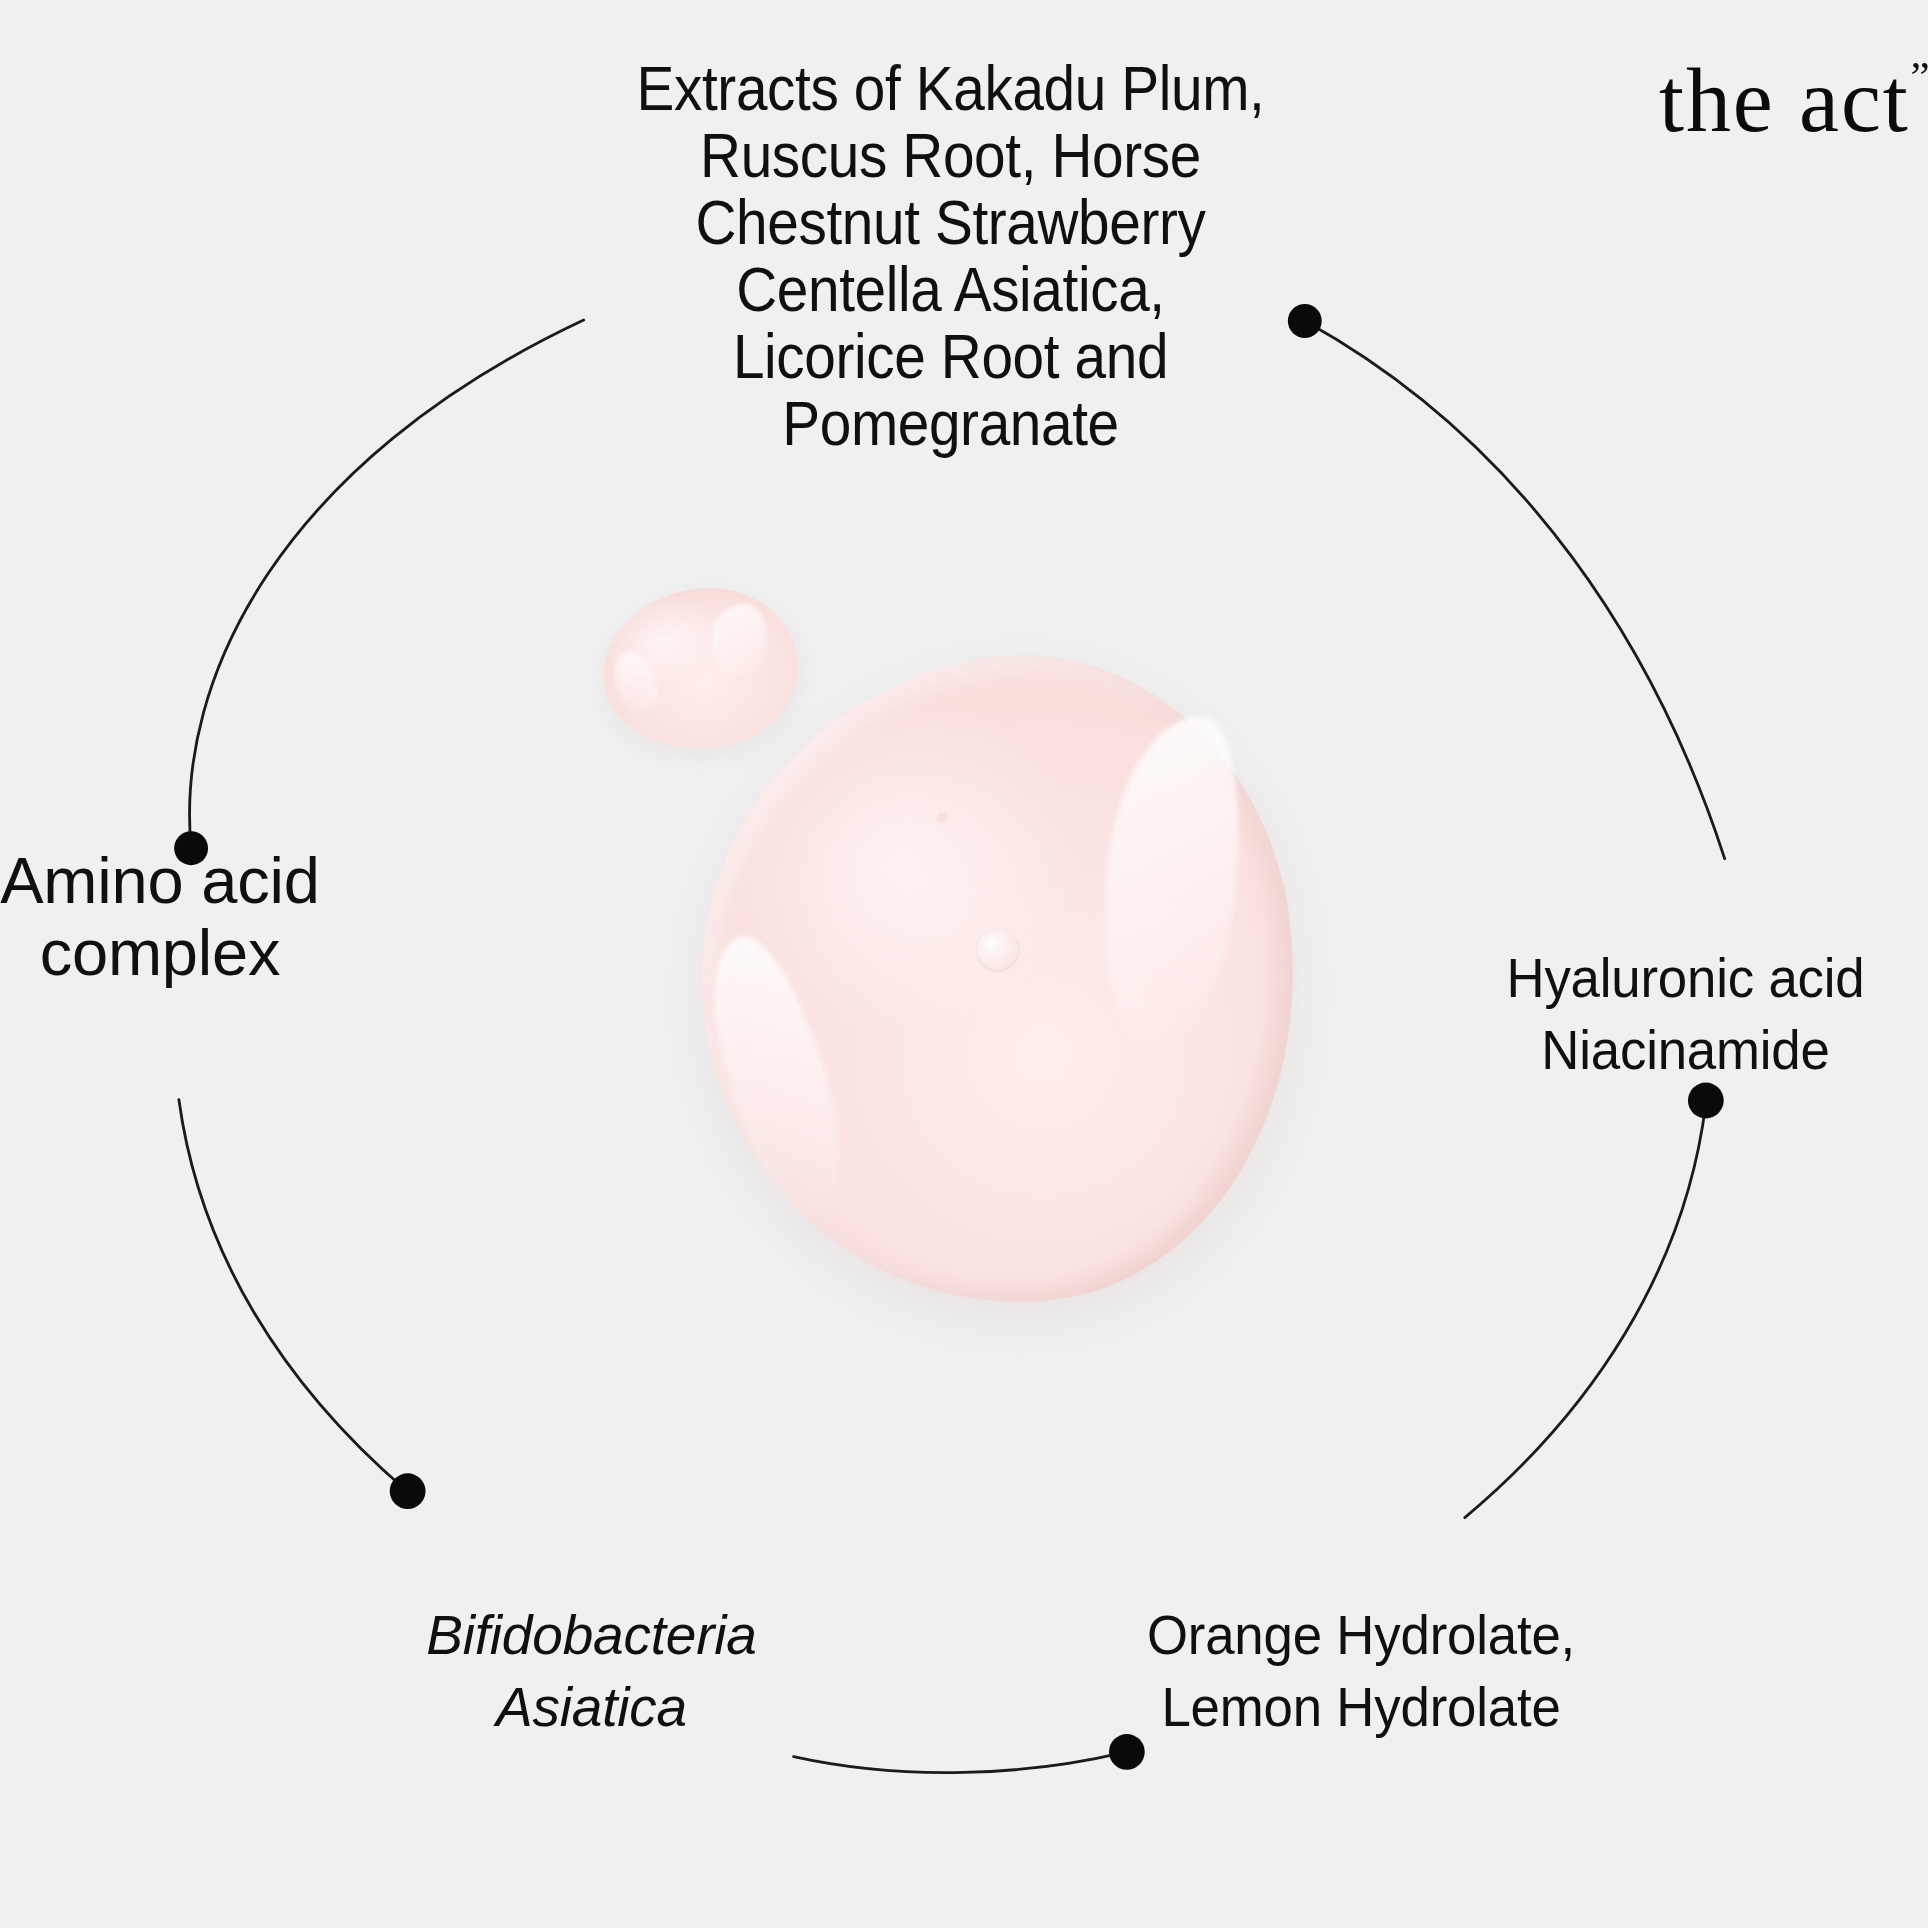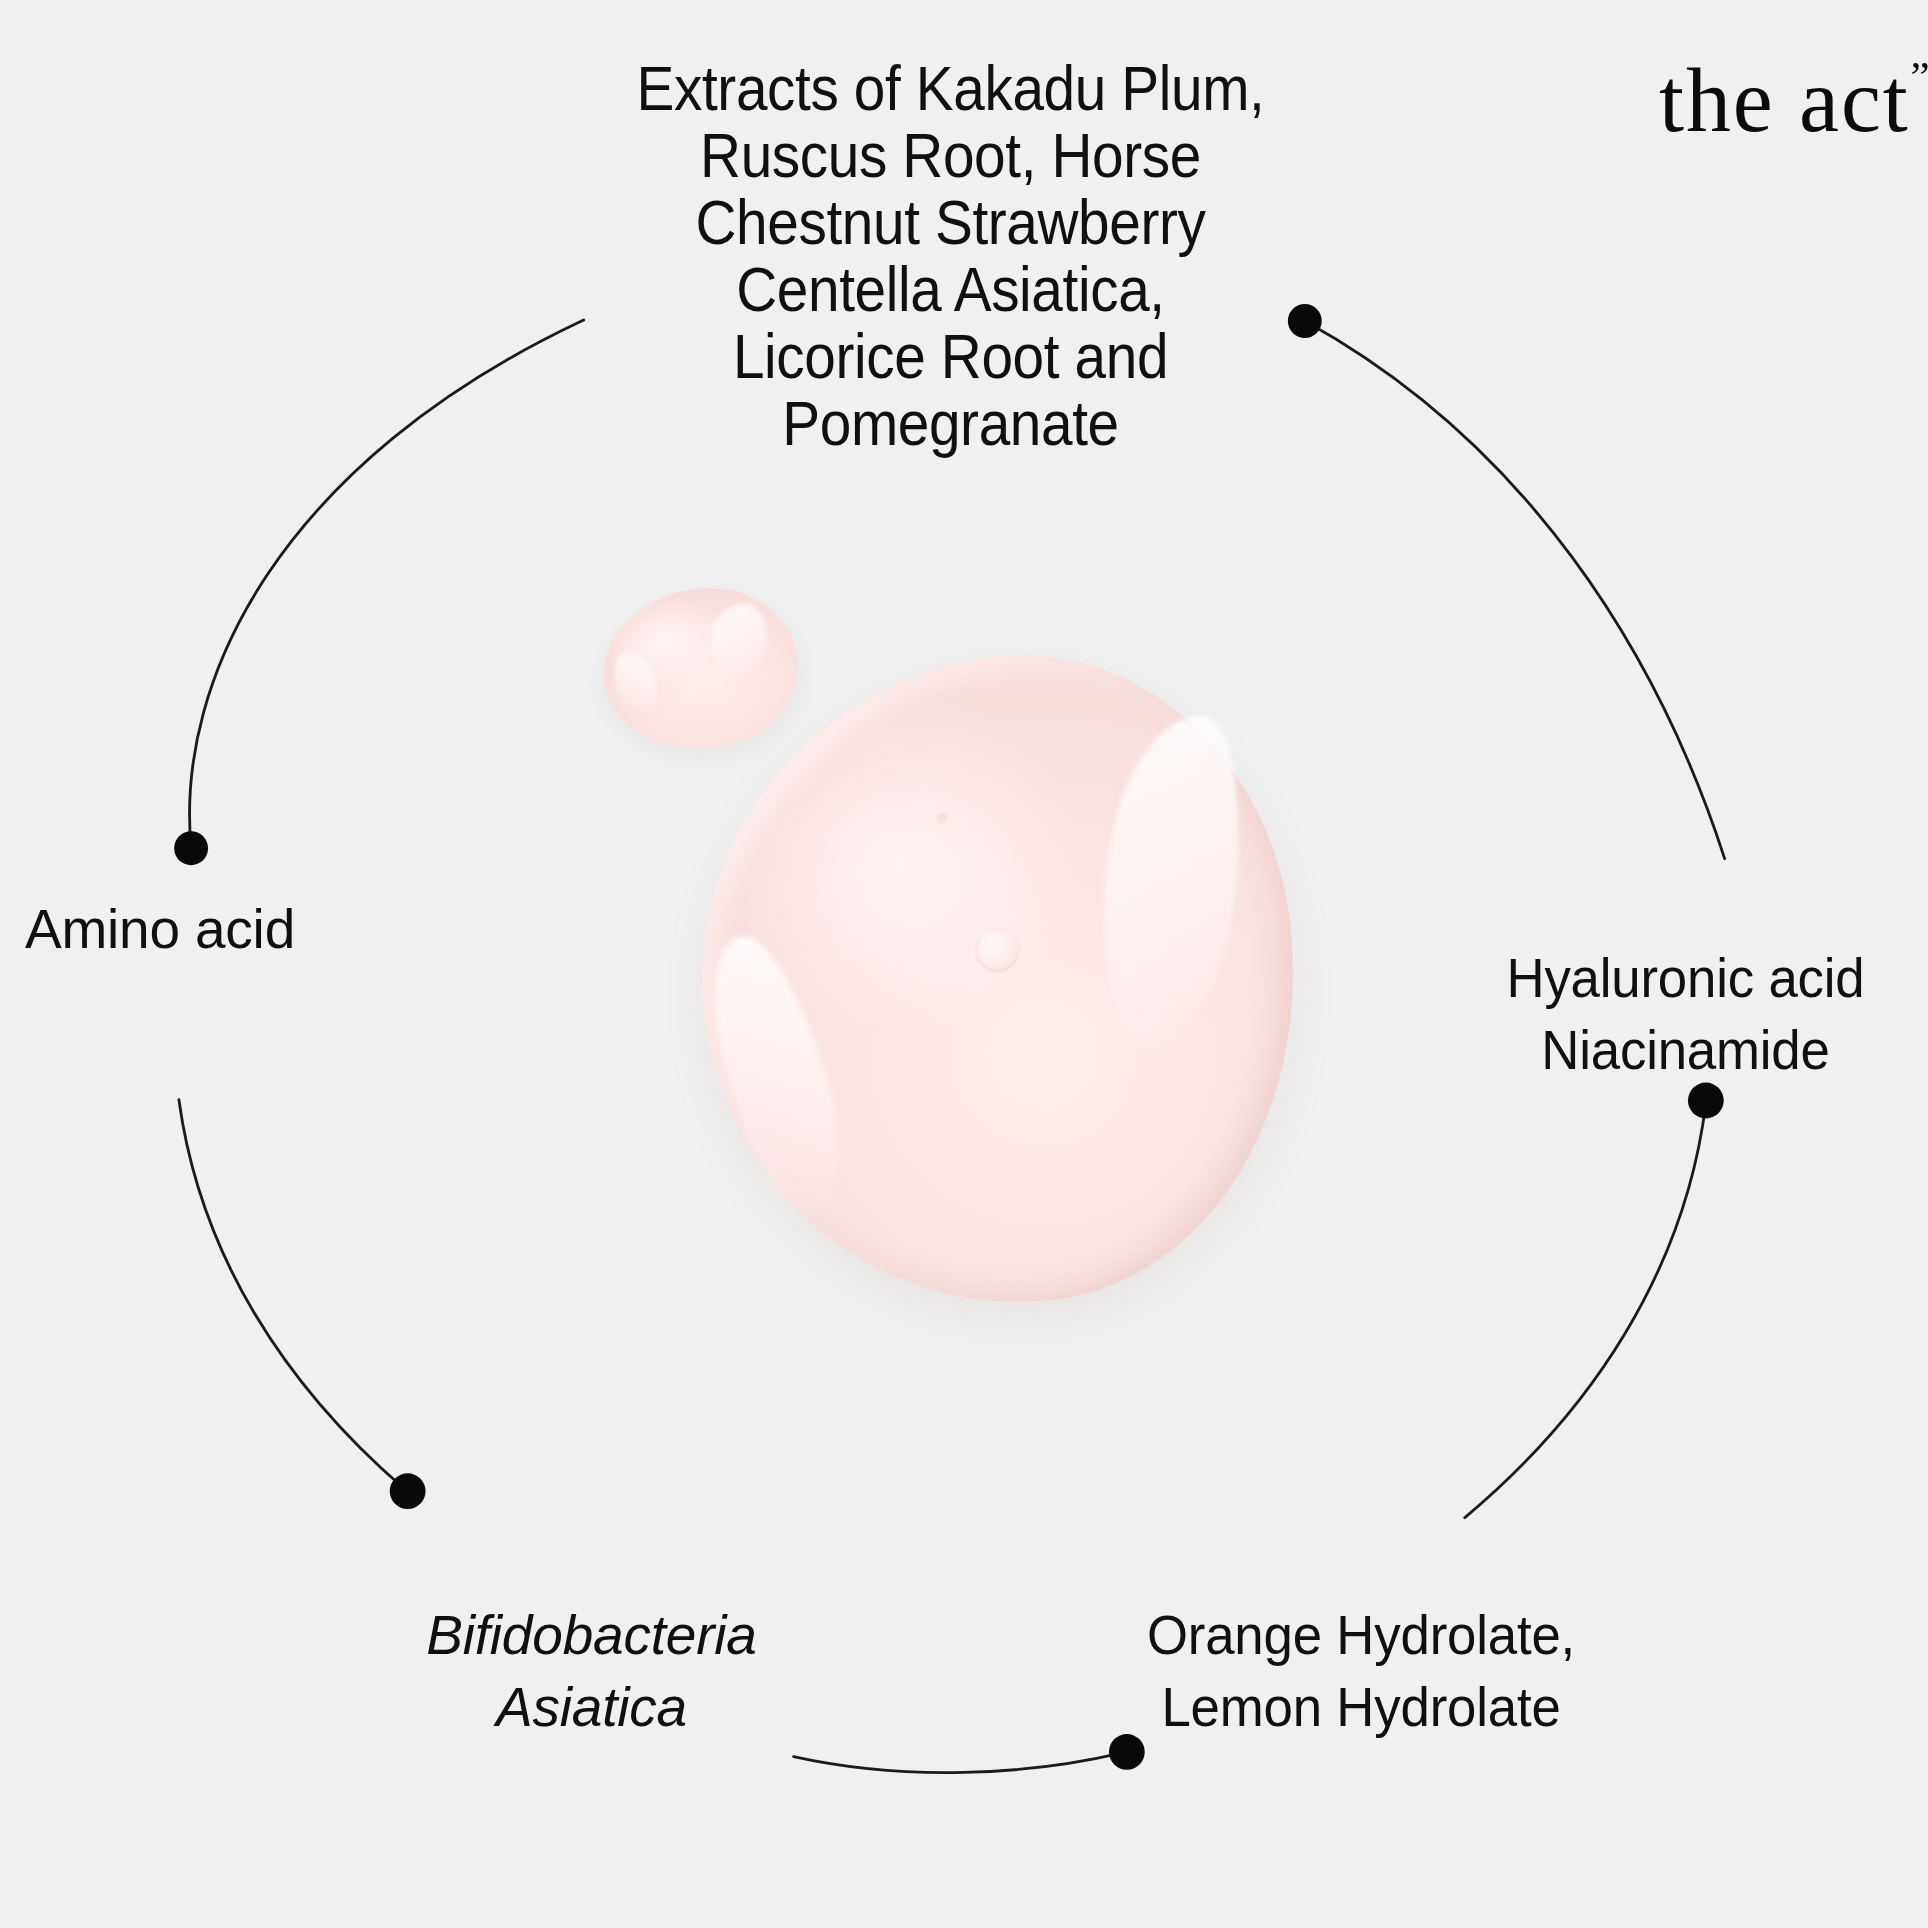--- a/index.html
+++ b/index.html
@@ -183,23 +183,23 @@
     top: 55px;
     width: 847px;
     font-size: 63px;
     line-height: 67px;
     letter-spacing: -0.4px;
     transform: scaleX(0.90);
     transform-origin: 50% 0;
   }
   .lbl-left {
     left: 0px;
-    top: 893px;
+    top: 845px;
     width: 320px;
-    font-size: 55px;
+    font-size: 65px;
     line-height: 72px;
     letter-spacing: -0.2px;
   }
   .lbl-right {
     left: 1450px;
     top: 942px;
     width: 471px;
     font-size: 55px;
     line-height: 72px;
     letter-spacing: -0.2px;
@@ -272,20 +272,21 @@
     <span class="line">Extracts of Kakadu Plum,</span>
     <span class="line">Ruscus Root, Horse</span>
     <span class="line">Chestnut Strawberry</span>
     <span class="line">Centella Asiatica,</span>
     <span class="line">Licorice Root and</span>
     <span class="line">Pomegranate</span>
   </div>
 
   <div class="label lbl-left">
     <span class="line">Amino acid</span>
+    <span class="line">complex</span>
   </div>
 
   <div class="label lbl-right">
     <span class="line">Hyaluronic acid</span>
     <span class="line">Niacinamide</span>
   </div>
 
   <div class="label lbl-bottom-left">
     <span class="line">Bifidobacteria</span>
     <span class="line">Asiatica</span>

